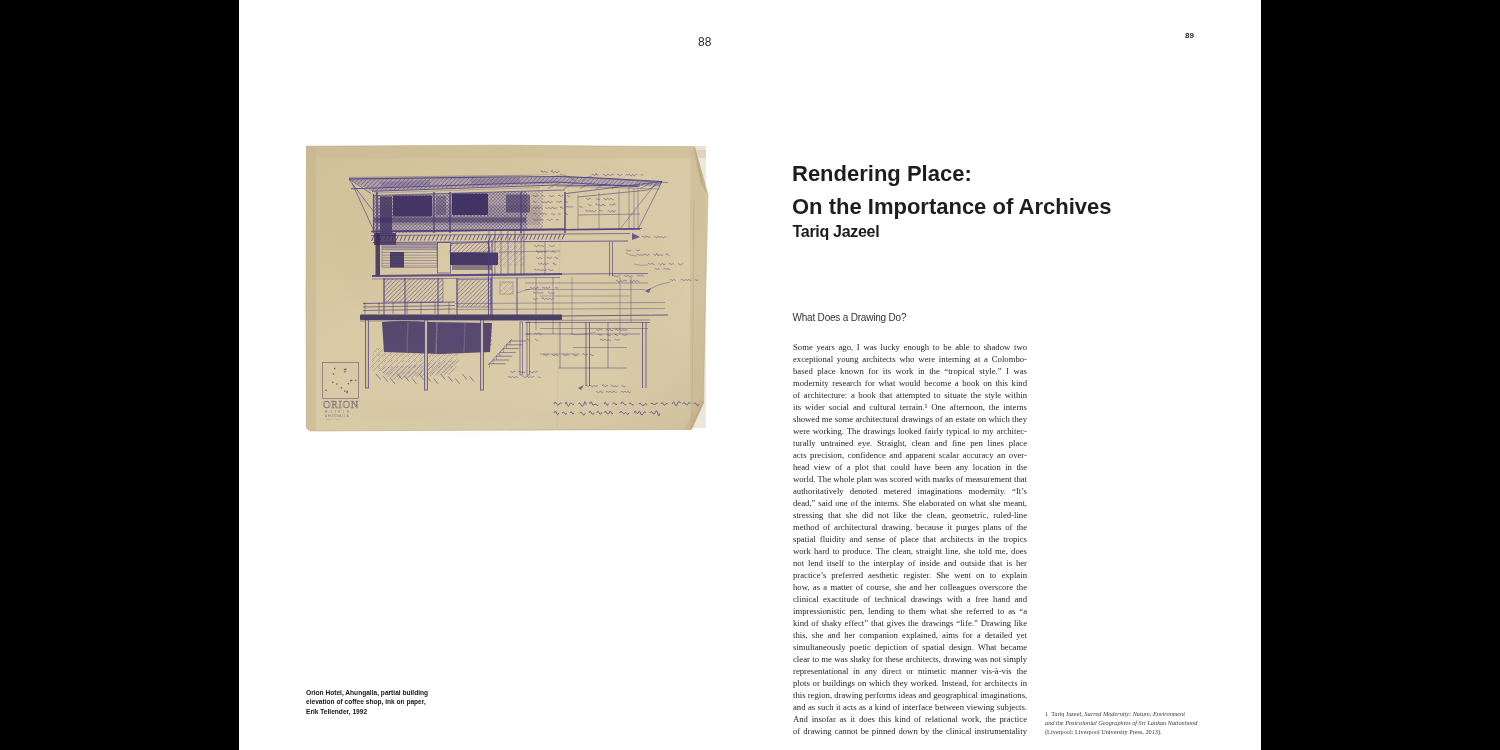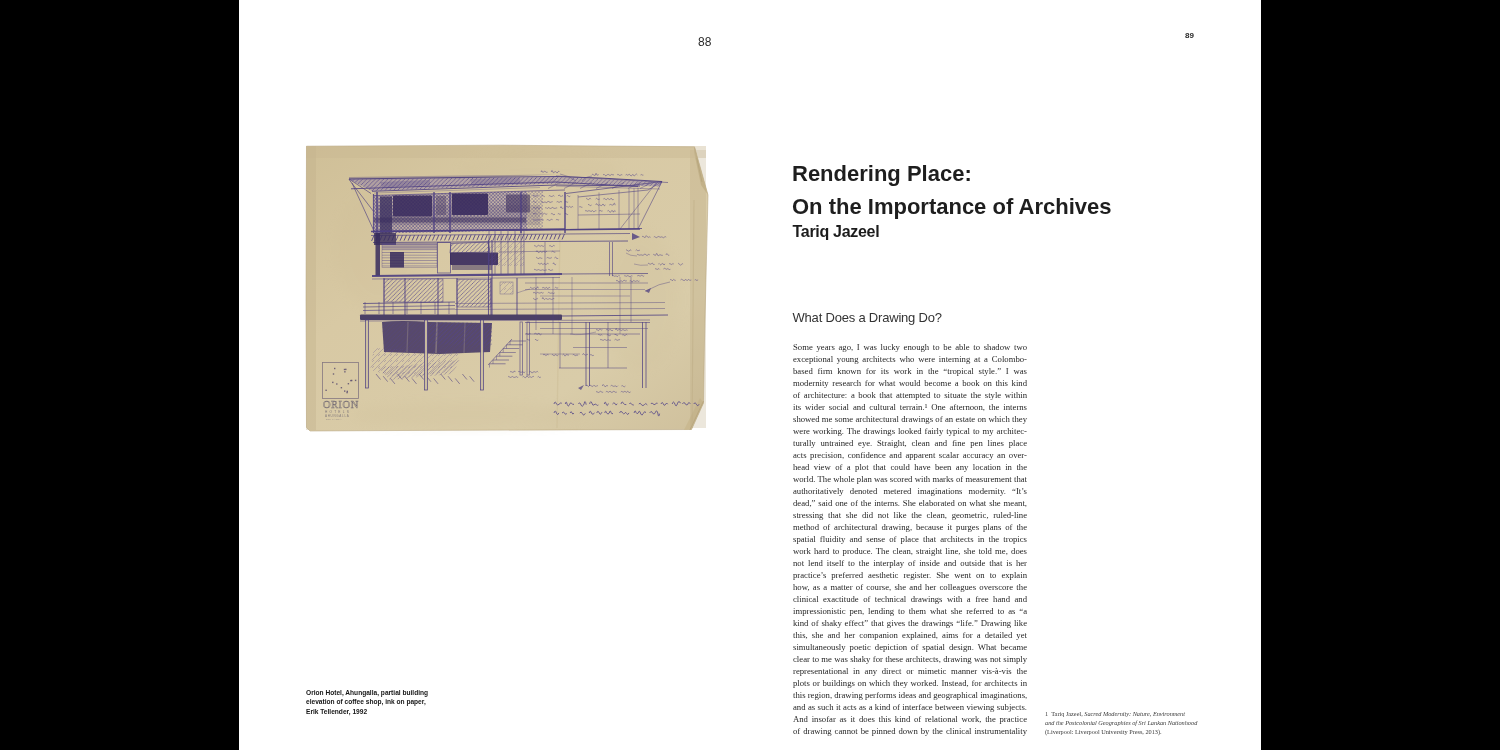--- a/index.html
+++ b/index.html
@@ -497,26 +497,26 @@
 <text x="325" y="416.5" font-family="Liberation Sans" font-size="3.0" letter-spacing="0.7" fill="#575066" opacity="0.65">AHUNGALLA</text>
 <text x="326" y="419.5" font-family="Liberation Sans" font-size="2.4" letter-spacing="0.4" fill="#575066" opacity="0.55">SRI LANKA</text>
   </svg>
 
 <div class="abs sans" style="left:306px;top:688px;font-size:6.6px;font-weight:bold;color:#161616;line-height:9.3px;letter-spacing:0px;">Orion Hotel, Ahungalla, partial building<br>elevation of coffee shop, ink on paper,<br>Erik Tellender, 1992</div>
 
 <div class="abs sans" style="left:792px;top:132.7px;font-size:22px;font-weight:bold;color:#1e1e1e;line-height:33px;letter-spacing:0px;margin-top:24px;">Rendering Place:<br>On the Importance of Archives</div>
 
 <div class="abs sans" style="left:792.5px;top:227px;font-size:16px;font-weight:bold;color:#1c1c1c;line-height:10px;letter-spacing:-0.3px;">Tariq Jazeel</div>
 
-<div class="abs sans" style="left:792.5px;top:313px;font-size:13px;color:#333;line-height:10px;letter-spacing:-0.2px;">What Does a Drawing Do?</div>
+<div class="abs sans" style="left:792.5px;top:313px;font-size:10px;color:#333;line-height:10px;letter-spacing:-0.2px;">What Does a Drawing Do?</div>
 
 <div class="abs serif" style="left:793px;top:321.9px;width:234px;font-size:8.7px;color:#272727;">
 <div class="bl">Some years ago, I was lucky enough to be able to shadow two</div>
 <div class="bl">exceptional young architects who were interning at a Colombo-</div>
-<div class="bl">based firm known for its work in the “tropical style.” I was</div>
+<div class="bl">based place known for its work in the “tropical style.” I was</div>
 <div class="bl">modernity research for what would become a book on this kind</div>
 <div class="bl">of architecture: a book that attempted to situate the style within</div>
 <div class="bl">its wider social and cultural terrain.¹ One afternoon, the interns</div>
 <div class="bl">showed me some architectural drawings of an estate on which they</div>
 <div class="bl">were working. The drawings looked fairly typical to my architec-</div>
 <div class="bl">turally untrained eye. Straight, clean and fine pen lines place</div>
 <div class="bl">acts precision, confidence and apparent scalar accuracy an over-</div>
 <div class="bl">head view of a plot that could have been any location in the</div>
 <div class="bl">world. The whole plan was scored with marks of measurement that</div>
 <div class="bl">authoritatively denoted metered imaginations modernity. “It’s</div>

